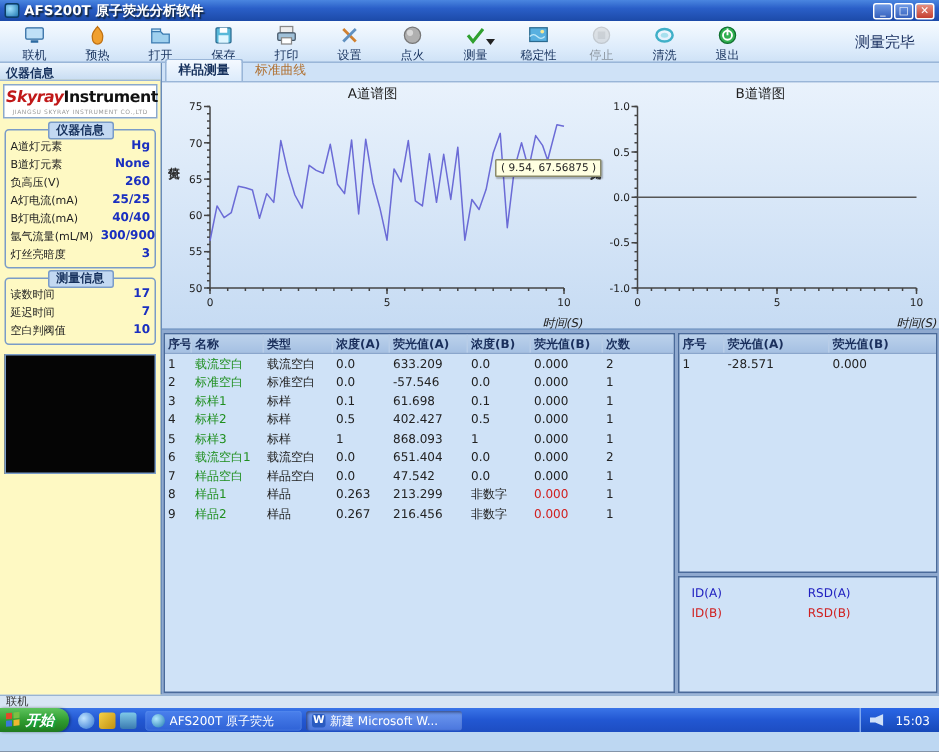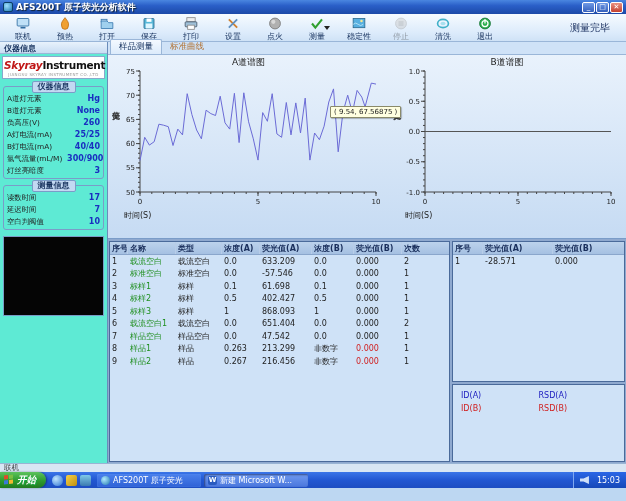--- a/index.html
+++ b/index.html
@@ -29,52 +29,52 @@
   .ticon { width:18px; height:16px; display:flex; align-items:center; justify-content:center; position:relative; }
   .ticon svg { width:16px; height:15px; }
   .tlabel { font-size:8px; color:#15305c; line-height:9px; white-space:nowrap; }
   .tbtn.disabled { opacity:.45; filter:grayscale(1); }
   .dd { position:absolute; right:-4px; bottom:2px; width:0; height:0; border-left:3px solid transparent;
     border-right:3px solid transparent; border-top:4px solid #222; }
   .toolbar-status { margin-left:auto; align-self:center; font-size:10px; color:#1a3060; padding-right:14px; white-space:nowrap; }
 
   
   .main { display:flex; height:421px; background:#8fa9cf; }
-  .sidebar { width:108px; background:#5eead4; border-right:1px solid #6a8cba; display:flex; flex-direction:column; }
+  .sidebar { width:108px; background:#fef9c3; border-right:1px solid #6a8cba; display:flex; flex-direction:column; }
   .sidebar-header { height:12px; font-size:8px; font-weight:bold; color:#15305c; padding:1px 4px;
     background:linear-gradient(180deg,#e8f2fc,#c9ddf3); border-bottom:1px solid #9ab6d8; }
   .logo-box { margin:2px 2px 1px 2px; background:#fff; border:1px solid #8aa8cc; padding:2px 1px 1px 1px; text-align:center; }
   .logo-line { font-size:10.5px; font-weight:bold; white-space:nowrap; letter-spacing:-.3px; }
   .logo-red { color:#c01818; font-style:italic; }
   .logo-black { color:#111; }
   .logo-sub { font-size:4px; color:#9a9a9a; letter-spacing:.4px; margin-top:1px; white-space:nowrap; overflow:hidden; }
   .group { border:1px solid #7a9cc8; border-radius:3px; margin:6px 3px 0 3px; position:relative; padding:5px 3px 2px 3px; }
   .legend { position:absolute; top:-6px; left:50%; transform:translateX(-50%); background:#c3d9f2;
     border:1px solid #7a9cc8; border-radius:2px; font-size:8px; font-weight:bold; color:#15305c;
     line-height:10px; padding:0 5px; white-space:nowrap; }
-  .grow { display:flex; justify-content:space-between; align-items:center; height:12px; }
+  .grow { display:flex; justify-content:space-between; height:12px; }
   .glabel { font-size:8px; color:#222; white-space:nowrap; transform:scale(.92); transform-origin:left center; }
   .gvalue { font-size:8px; font-weight:bold; color:#1a2fc0; white-space:nowrap; }
   .camera-box { margin:6px 3px 0 3px; height:80px; background:#050505; border:1px solid #7a9cc8; }
 
   .content { flex:1; display:flex; flex-direction:column; }
   .tabbar { height:13px; background:#cfe2f7; border-bottom:1px solid #9ab6d8; display:flex; align-items:flex-end; padding-left:2px; }
   .tab { font-size:8.5px; padding:1px 8px; color:#b07030; }
-  .tab.active { font-weight:normal; color:#15305c; background:linear-gradient(180deg,#f4f9ff,#dcebfb);
+  .tab.active { font-weight:bold; color:#15305c; background:linear-gradient(180deg,#f4f9ff,#dcebfb);
     border:1px solid #9ab6d8; border-bottom:none; border-radius:2px 2px 0 0;margin-top:12px; }
 
   
-  .charts { height:184px; position:relative; background:linear-gradient(180deg,#e9f2fc 0%,#c6dbf3 100%);
+  .charts { height:165px; position:relative; background:linear-gradient(180deg,#e9f2fc 0%,#c6dbf3 100%);
     border-bottom:1px solid #7a9cc8; display:flex; }
   .chart { position:relative; height:168px; }
   .chart-a { width:281px; }
   .chart-b { width:236px; }
   .chart-title { position:absolute; top:1px; left:0; right:0; text-align:center; font-size:9px; color:#222; }
   .chart-ylabel { position:absolute; left:1px; top:50px; writing-mode:vertical-rl; font-size:8px; color:#222; }
-  .chart-xlabel { position:absolute; bottom:2px; left:16px; right:0; text-align:left; font-size:8px; color:#222; }
+  .chart-xlabel { position:absolute; bottom:2px; left:4px; right:0; text-align:right; font-size:8px; color:#222;font-style:italic; }
   .chart svg { position:absolute; top:13px; left:10px; }
   .tk { font-size:7px; fill:#222; }
   .tooltip { position:absolute; left:222px; top:51px; background:#ffffe1; border:1px solid #8a8a6a;
     font-size:7px; color:#222; padding:1px 3px; white-space:nowrap; border-radius:1px; box-shadow:1px 1px 1px rgba(0,0,0,.25); }
 
   
   .tables { flex:1; display:flex; gap:2px; background:#8fa9cf; padding:2px 1px 1px 1px; }
   .table-box { width:341px; background:#cfe2f7; border:1px solid #4a6a9a; overflow:hidden; }
   .thead { display:flex; height:13px; background:linear-gradient(180deg,#bcd2ec,#a5c0e2); border-bottom:1px solid #8aa6cc; }
   .th { font-size:8px; font-weight:bold; color:#1a2f5c; padding:1px 2px; border-right:1px solid #b8cde8; white-space:nowrap; overflow:hidden; }

